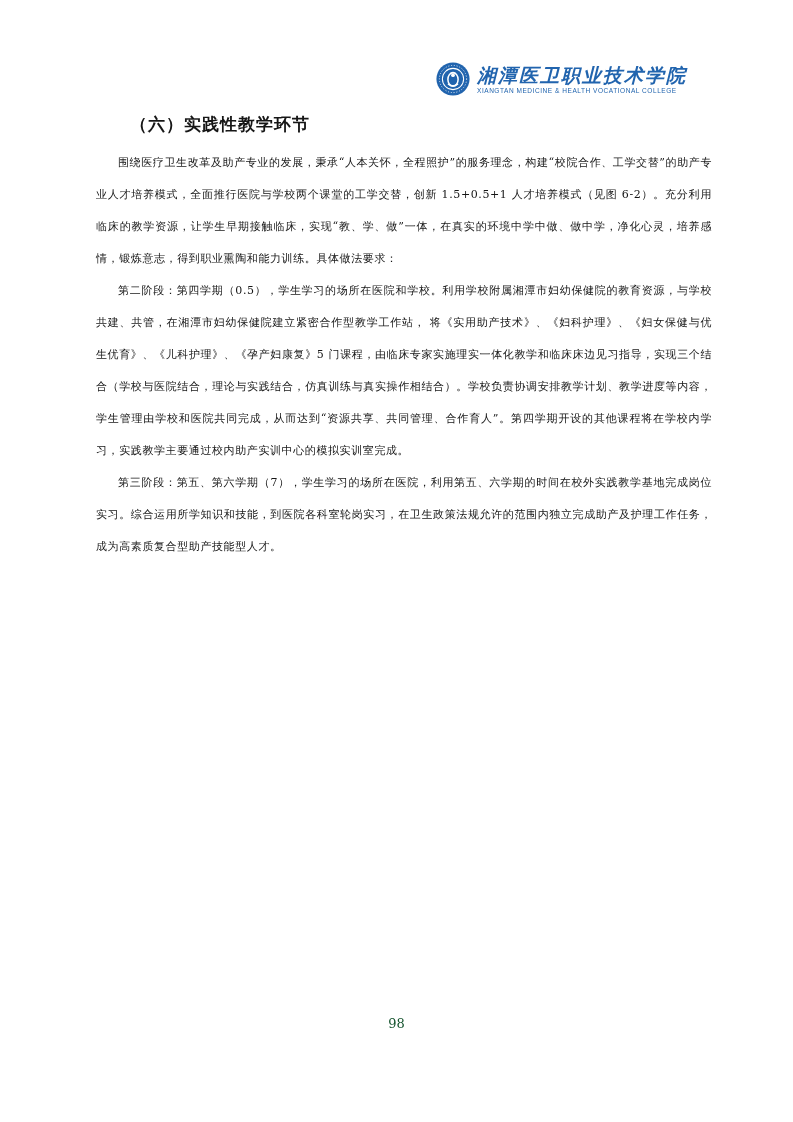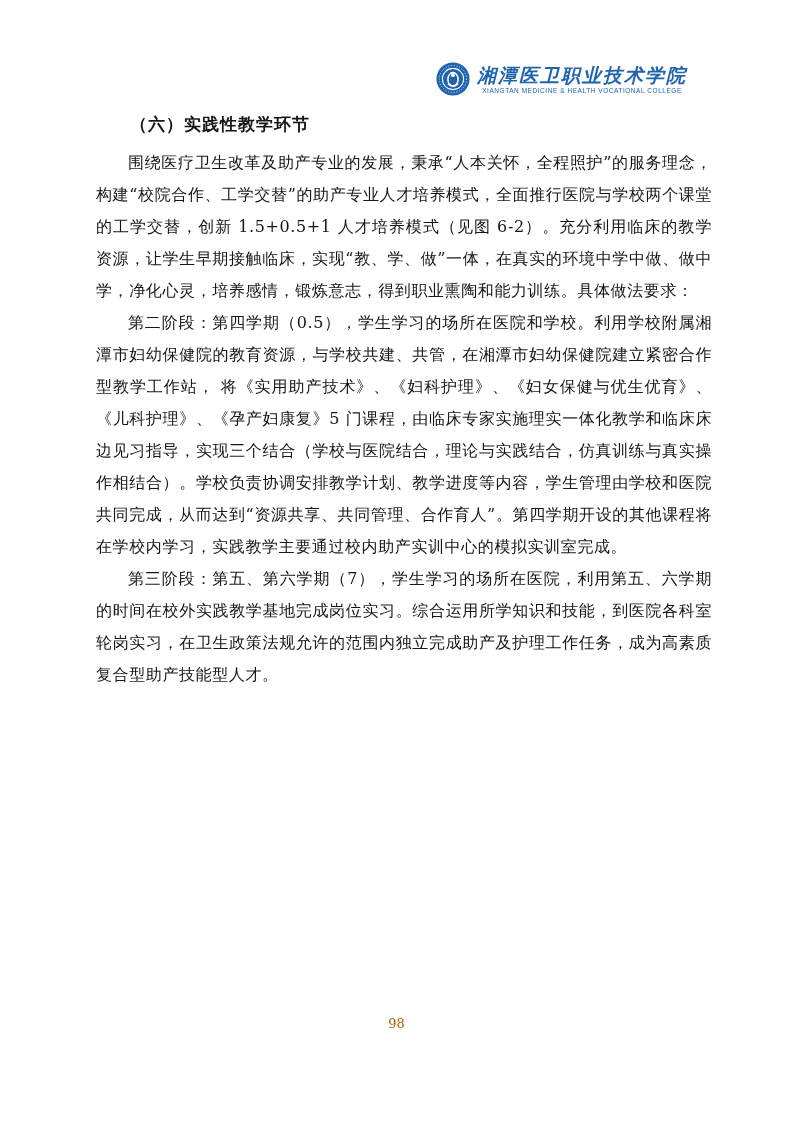--- a/index.html
+++ b/index.html
@@ -20,21 +20,21 @@
     right: 106px;
     display: flex;
     align-items: center;
     gap: 7px;
   }
   .logo-seal {
     width: 34px;
     height: 34px;
     flex: 0 0 auto;
   }
-  .logo-names { display: flex; flex-direction: column; text-align: center; }
+  .logo-names { display: flex; flex-direction: column; }
   .logo-zh {
     font-size: 19px;
     font-weight: bold;
     font-style: italic;
     color: #2164ae;
     letter-spacing: 2px;
     line-height: 20px;
     white-space: nowrap;
   }
   .logo-en {
@@ -55,37 +55,37 @@
   }
   .doc-heading {
     font-size: 17px;
     font-weight: bold;
     margin: 0 0 12px 0;
     text-indent: 2em;
     letter-spacing: 1px;
     line-height: 22px;
   }
   .doc-para {
-    font-size: 16px;
+    font-size: 11px;
     line-height: 32px;
     margin: 0;
     text-indent: 2em;
     text-align: justify;
     text-justify: inter-ideograph;
     letter-spacing: 0.6px;
   }
   
   .page-number {
     position: absolute;
     top: 1016px;
     left: 0;
     width: 100%;
     text-align: center;
     font-size: 13px;
-    color: #a16207;
+    color: #14532d;
   }
 </style>
 </head>
 <body>
 
 <div class="page">
 
   <div class="logo">
     <svg class="logo-seal" viewBox="0 0 40 40" xmlns="http://www.w3.org/2000/svg" aria-hidden="true">
       <circle cx="20" cy="20" r="19.5" fill="#2164ae"></circle>

